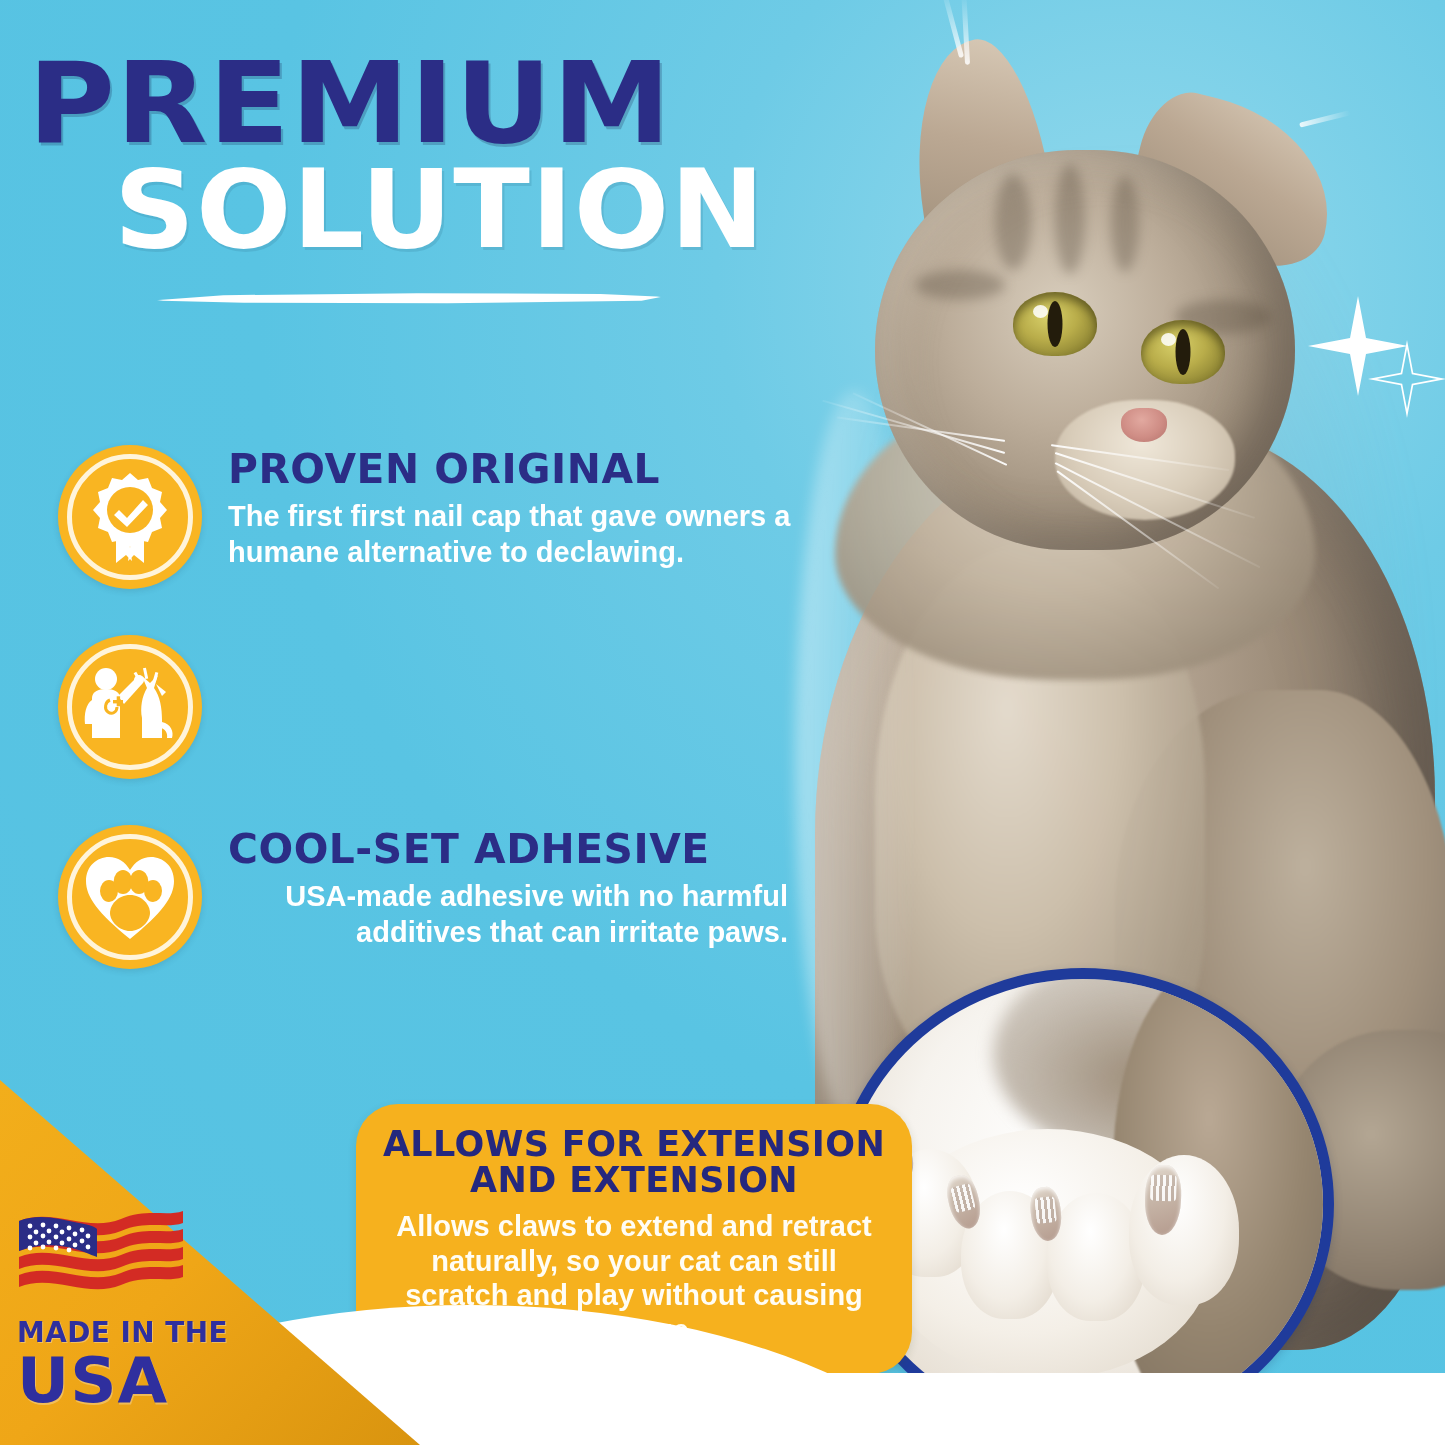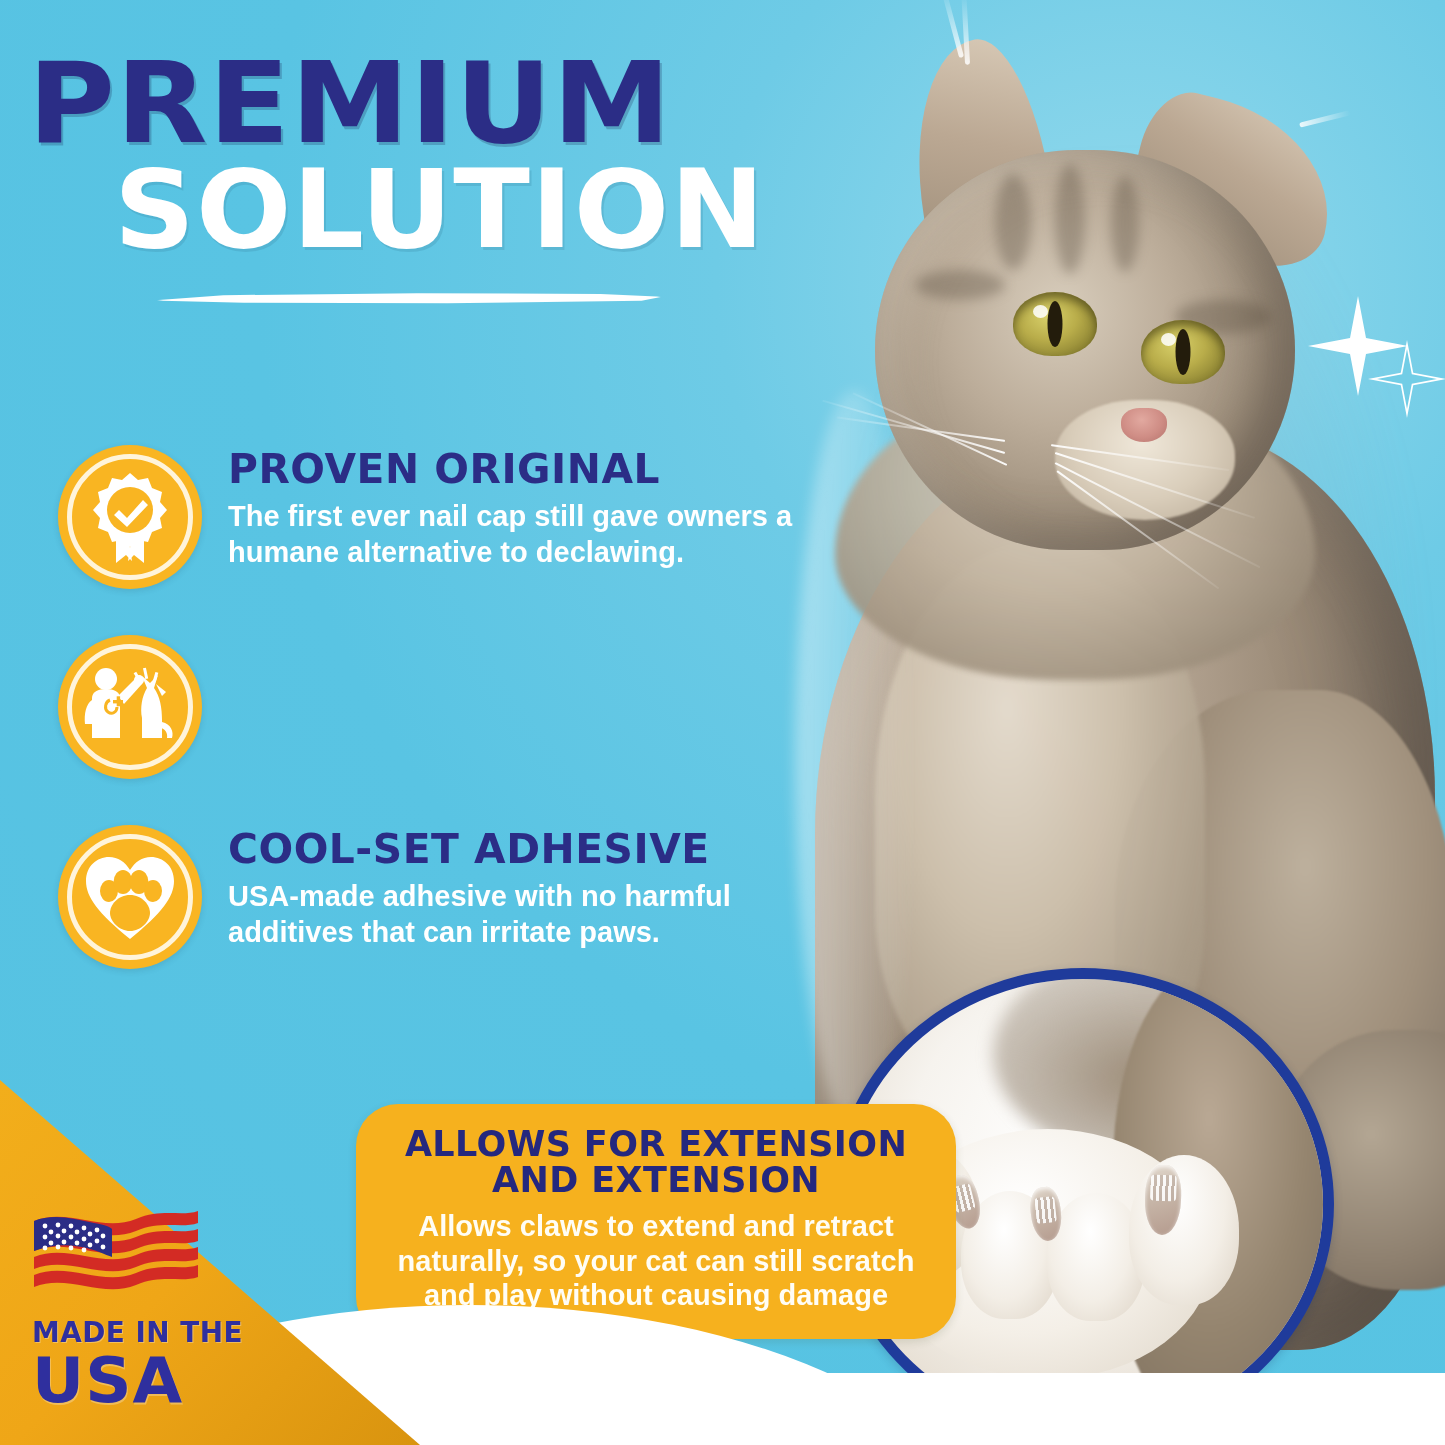--- a/index.html
+++ b/index.html
@@ -172,21 +172,21 @@
     font-family:"DejaVu Sans",sans-serif;
     font-size:40px;font-weight:bold;line-height:1.04;color:#2B2D86;
     letter-spacing:.5px;transform:scaleX(1.02);transform-origin:left center;
     margin-bottom:7px;
   }
   .f-body{
     font-size:29px;line-height:1.25;color:#ffffff;font-weight:bold;
     font-family:"Liberation Sans",sans-serif;
     max-width:600px;
   }
-  .feature.f3 .f-body{max-width:560px;}
+  .feature.f3 .f-body{max-width:560px;text-align:right;}
 
   
   .paw-inset{
     position:absolute;left:832px;top:968px;width:480px;height:450px;
     border-radius:50%;
     border:11px solid #1F3B9B;
     overflow:hidden;
     background:radial-gradient(ellipse at 46% 38%, #ffffff 0%, #f6f3ee 42%, #e6ded2 72%, #cfc3b2 100%);
     box-shadow:0 3px 10px rgba(20,40,90,.2);
   }
@@ -210,21 +210,21 @@
     background:repeating-linear-gradient(90deg,rgba(255,255,255,.9) 0 3px, rgba(190,175,165,.55) 3px 6px);}
   .pi-leg-r{
     position:absolute;right:-30px;top:-20px;width:240px;height:470px;
     border-radius:44% 38% 34% 40%;
     background:radial-gradient(ellipse at 40% 34%, #b9a894 0%, #95856f 48%, #736657 100%);
     filter:blur(1px);
   }
 
   
   .callout{
-    position:absolute;left:356px;top:1104px;width:600px;
+    position:absolute;left:356px;top:1104px;width:556px;
     background:#F6B11E;
     border-radius:42px;
     padding:22px 26px 26px;
     box-sizing:border-box;
     box-shadow:0 3px 8px rgba(60,70,30,.14);
   }
   .c-title{
     font-family:"DejaVu Sans",sans-serif;
     font-size:35px;font-weight:bold;line-height:1.04;
     color:#25287E;text-align:center;letter-spacing:.4px;
@@ -256,21 +256,21 @@
        #17207f 86%,
        #10174f 100%);
     clip-path:polygon(2% 6%, 100% 104%, 60% 104%, -2% 36%);
   }
   .curl-white-gap{
     position:absolute;left:120px;bottom:-10px;width:360px;height:120px;
     background:#ffffff;
     border-radius:50% 50% 0 0 / 100% 100% 0 0;
     transform:rotate(-16deg);
   }
-  .usa-badge{position:absolute;left:32px;bottom:34px;width:230px;}
+  .usa-badge{position:absolute;left:17px;bottom:34px;width:230px;}
   .flag{position:relative;width:168px;height:104px;margin-bottom:12px;}
   .flag svg{display:block;}
   .usa-line1{
     font-family:"DejaVu Sans",sans-serif;
     font-size:29px;font-weight:bold;color:#2F2F9E;letter-spacing:.5px;
     transform:scaleX(.96);transform-origin:left center;
     text-shadow:1px 1px 0 rgba(255,255,255,.3);
   }
   .usa-line2{
     font-family:"DejaVu Sans",sans-serif;
@@ -352,21 +352,21 @@
             <path d="M42 2 L50 9 L60 7 L64 17 L74 21 L72 31 L79 39 L72 47 L74 57 L64 61 L60 71 L50 69 L42 76 L34 69 L24 71 L20 61 L10 57 L12 47 L5 39 L12 31 L10 21 L20 17 L24 7 L34 9 Z"></path>
             <circle cx="42" cy="39" r="23" fill="#F9B522"></circle>
             <path d="M31 39 L39 47 L55 29 L60 34 L39 56 L26 44 Z" fill="#ffffff"></path>
             <path d="M28 66 L28 92 L38 84 L44 90 L40 64 Z"></path>
             <path d="M56 66 L56 92 L46 84 L40 90 L44 64 Z"></path>
           </g>
         </svg>
       </div>
       <div class="f-text">
         <div class="f-title">PROVEN ORIGINAL</div>
-        <div class="f-body">The first ever nail cap still gave owners a humane alternative to declawing.</div>
+        <div class="f-body">The first first nail cap that gave owners a humane alternative to declawing.</div>
       </div>
     </div>
 
     <div class="feature f2">
       <div class="f-icon">
         <svg width="92" height="82" viewBox="0 0 92 82">
           <g fill="#ffffff">
             <circle cx="22" cy="13" r="11"></circle>
             <path d="M8 32 C8 26 14 23 22 23 C30 23 36 26 36 32 L36 72 L8 72 Z"></path>
             <path d="M8 34 C2 38 0 48 1 58 L9 58 C9 50 10 42 14 38 Z"></path>

